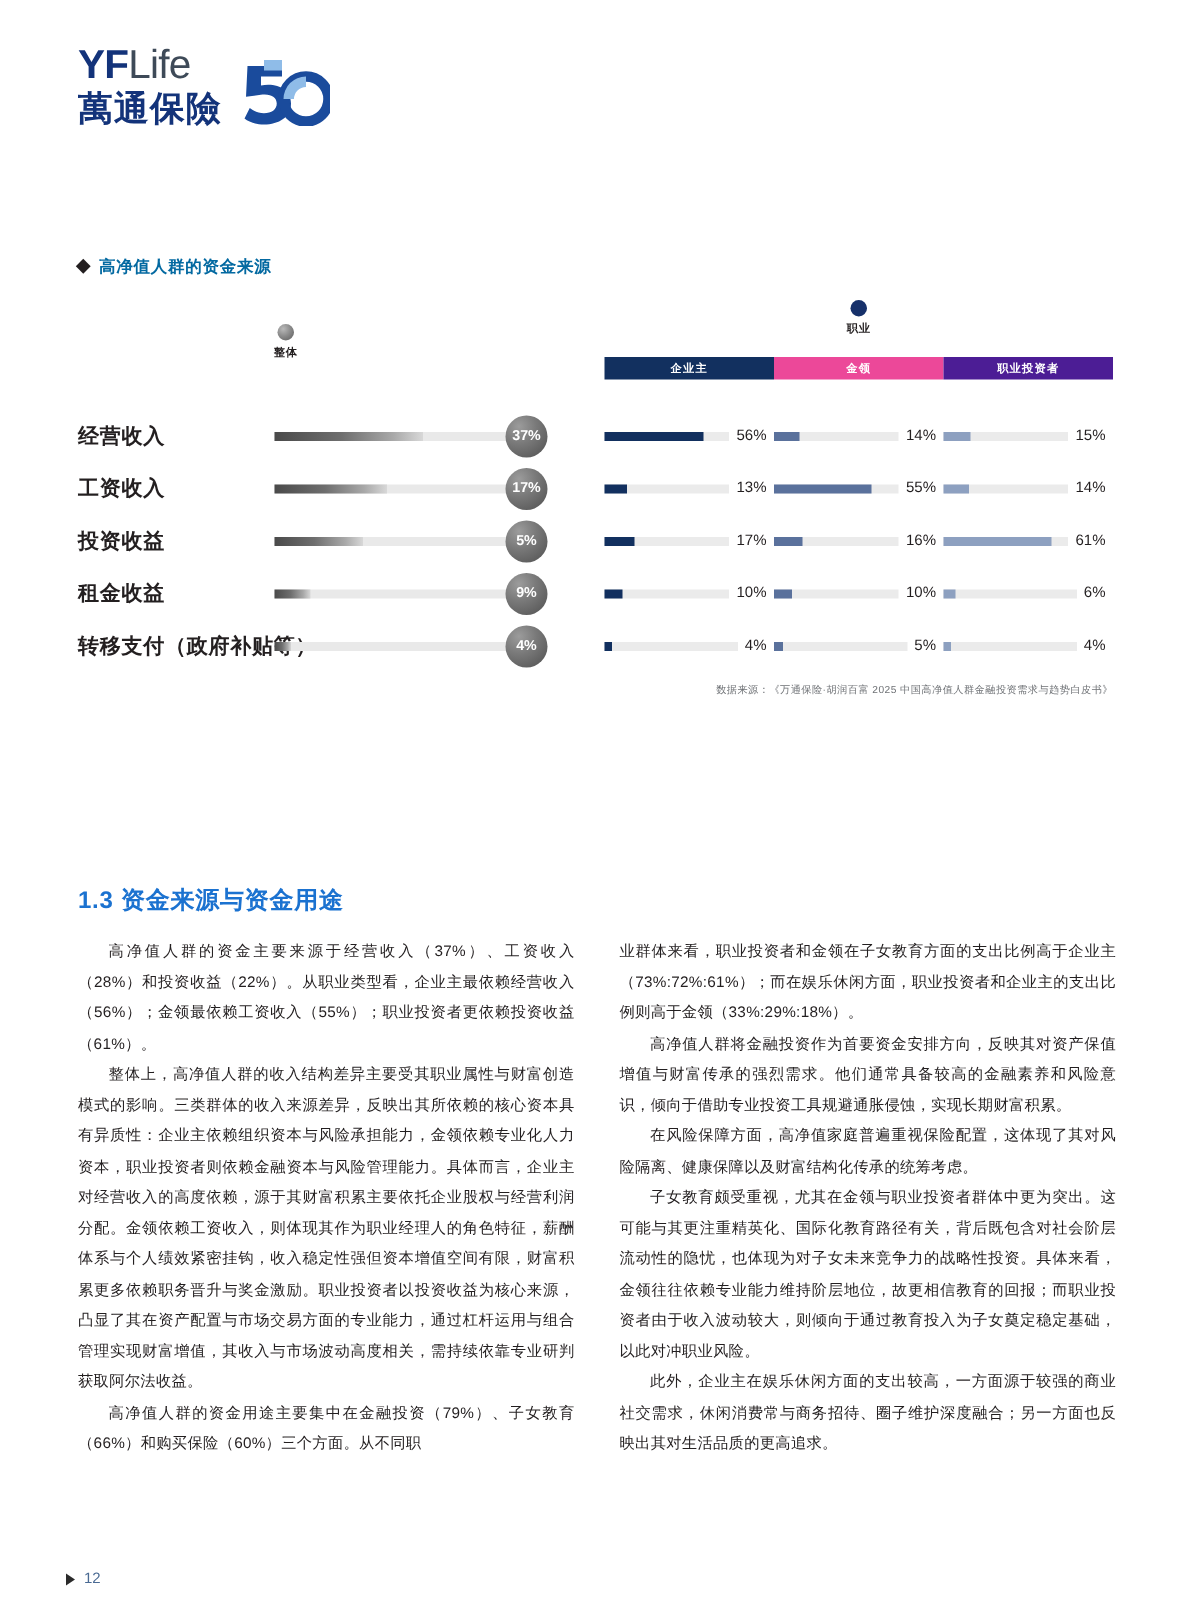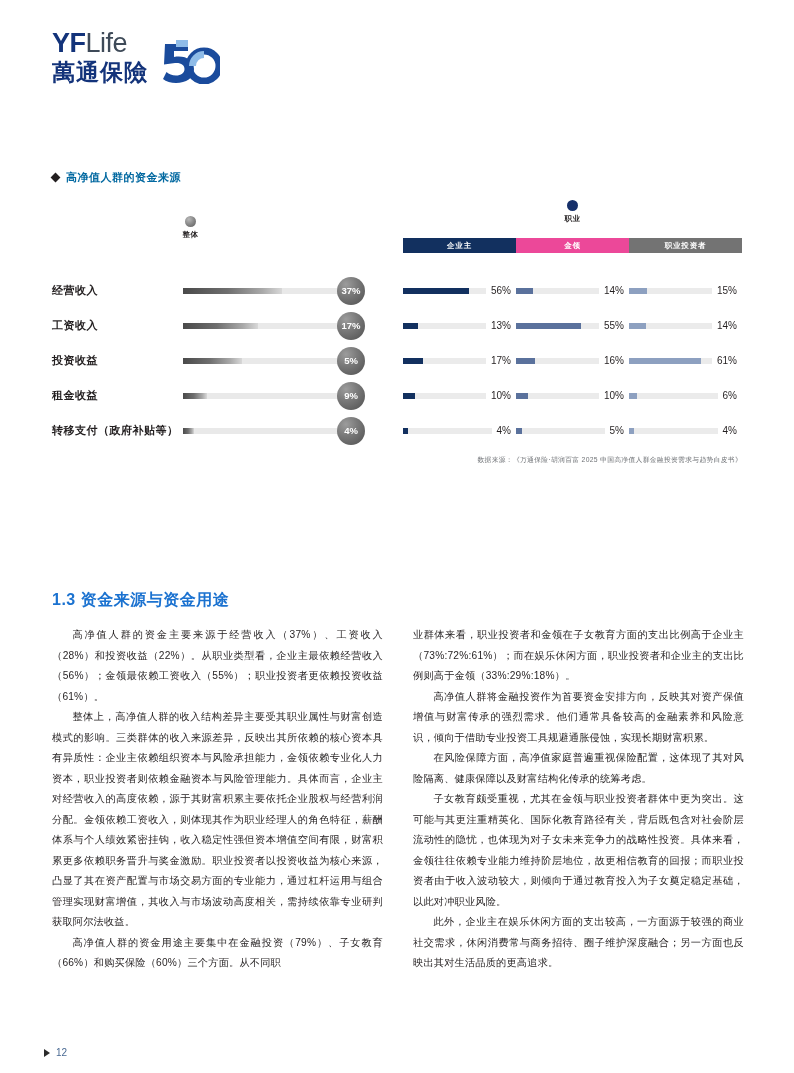--- a/index.html
+++ b/index.html
@@ -117,34 +117,34 @@
     color: #ffffff;
     font-size: 7.5px;
     font-weight: bold;
     letter-spacing: 0.8px;
     display: flex;
     align-items: center;
     justify-content: center;
   }
   .ch-0 { background: #12305f; }
   .ch-1 { background: #ec4899; }
-  .ch-2 { background: #737373; }
+  .ch-2 { background: #4c1d95; }
 
   
   .rows-left { margin-top: 19px; }
   .rows-right { margin-top: 20px; }
 
   .row-left {
     height: 35px;
     display: flex;
     align-items: center;
   }
   .row-label {
     width: 131px;
-    font-size: 11px;
+    font-size: 14px;
     font-weight: bold;
     color: #231f20;
     letter-spacing: 0.5px;
     white-space: nowrap;
   }
   .bar-area {
     flex: 1;
     position: relative;
     display: flex;
     align-items: center;

